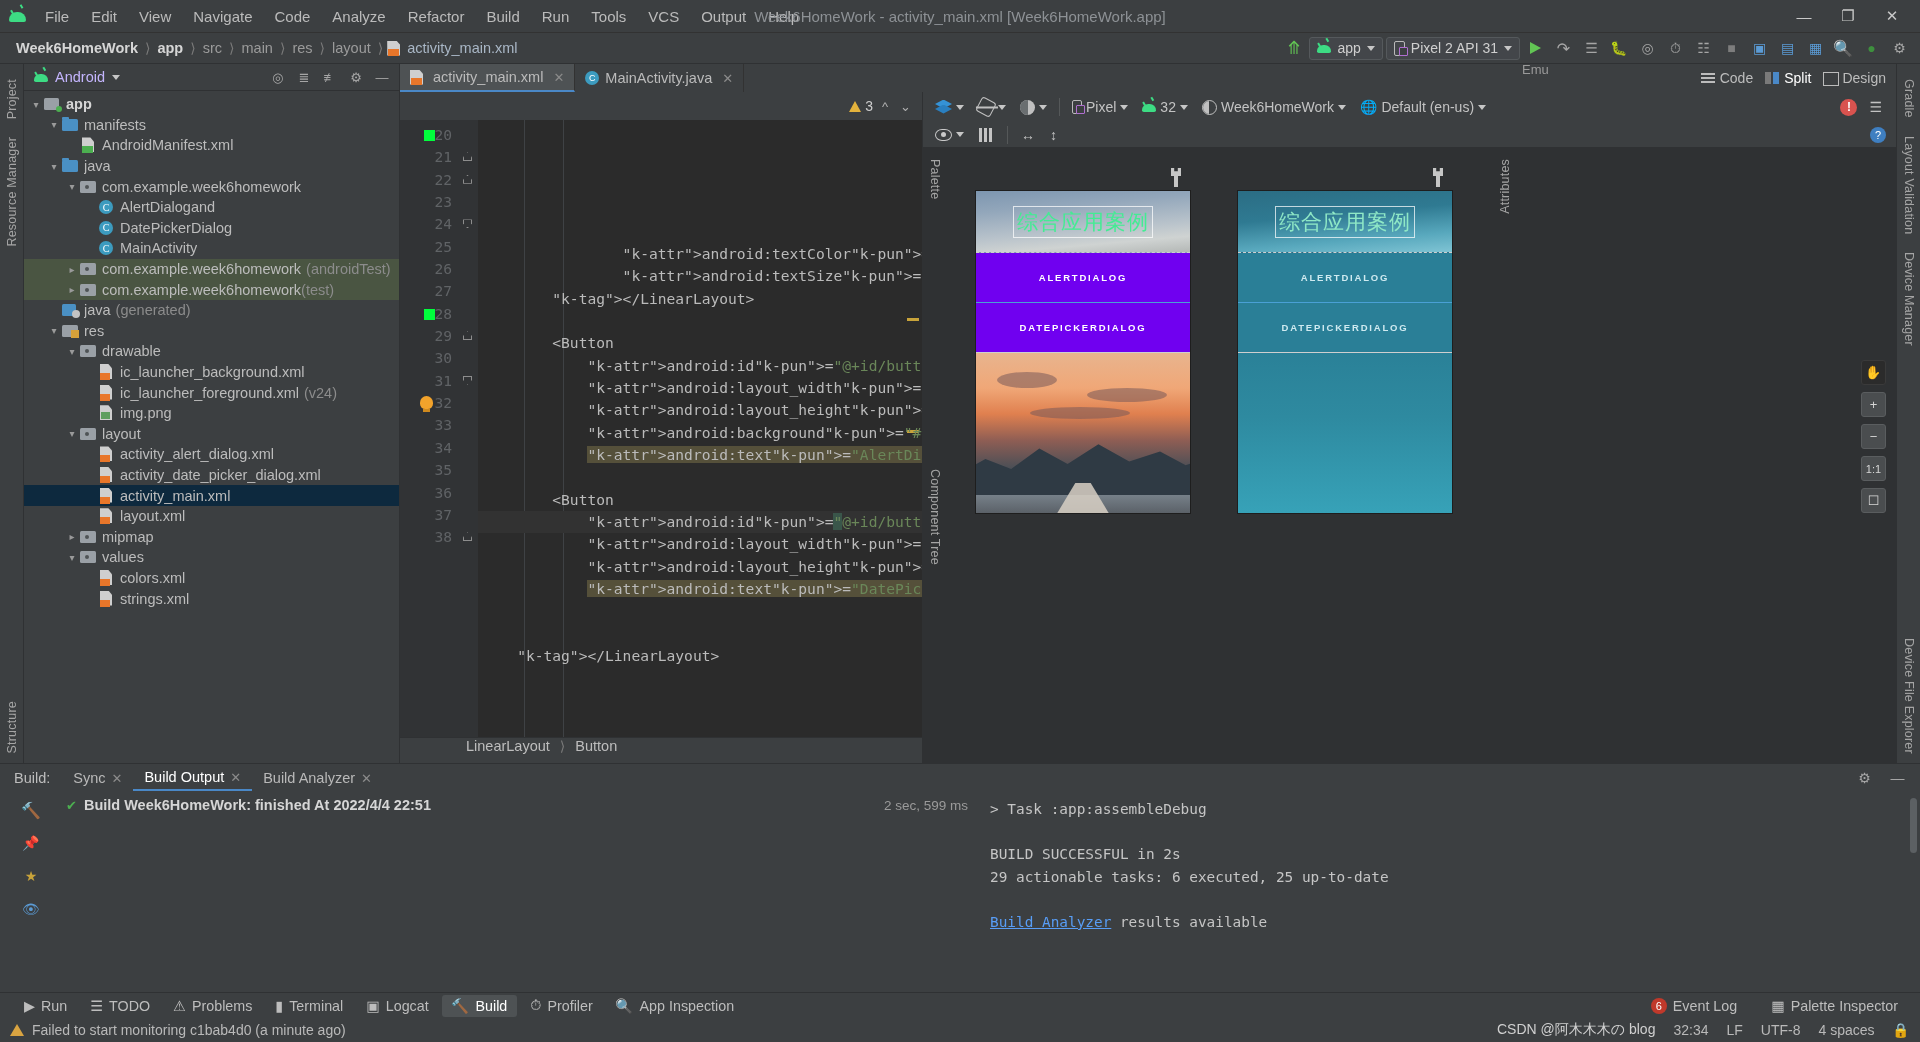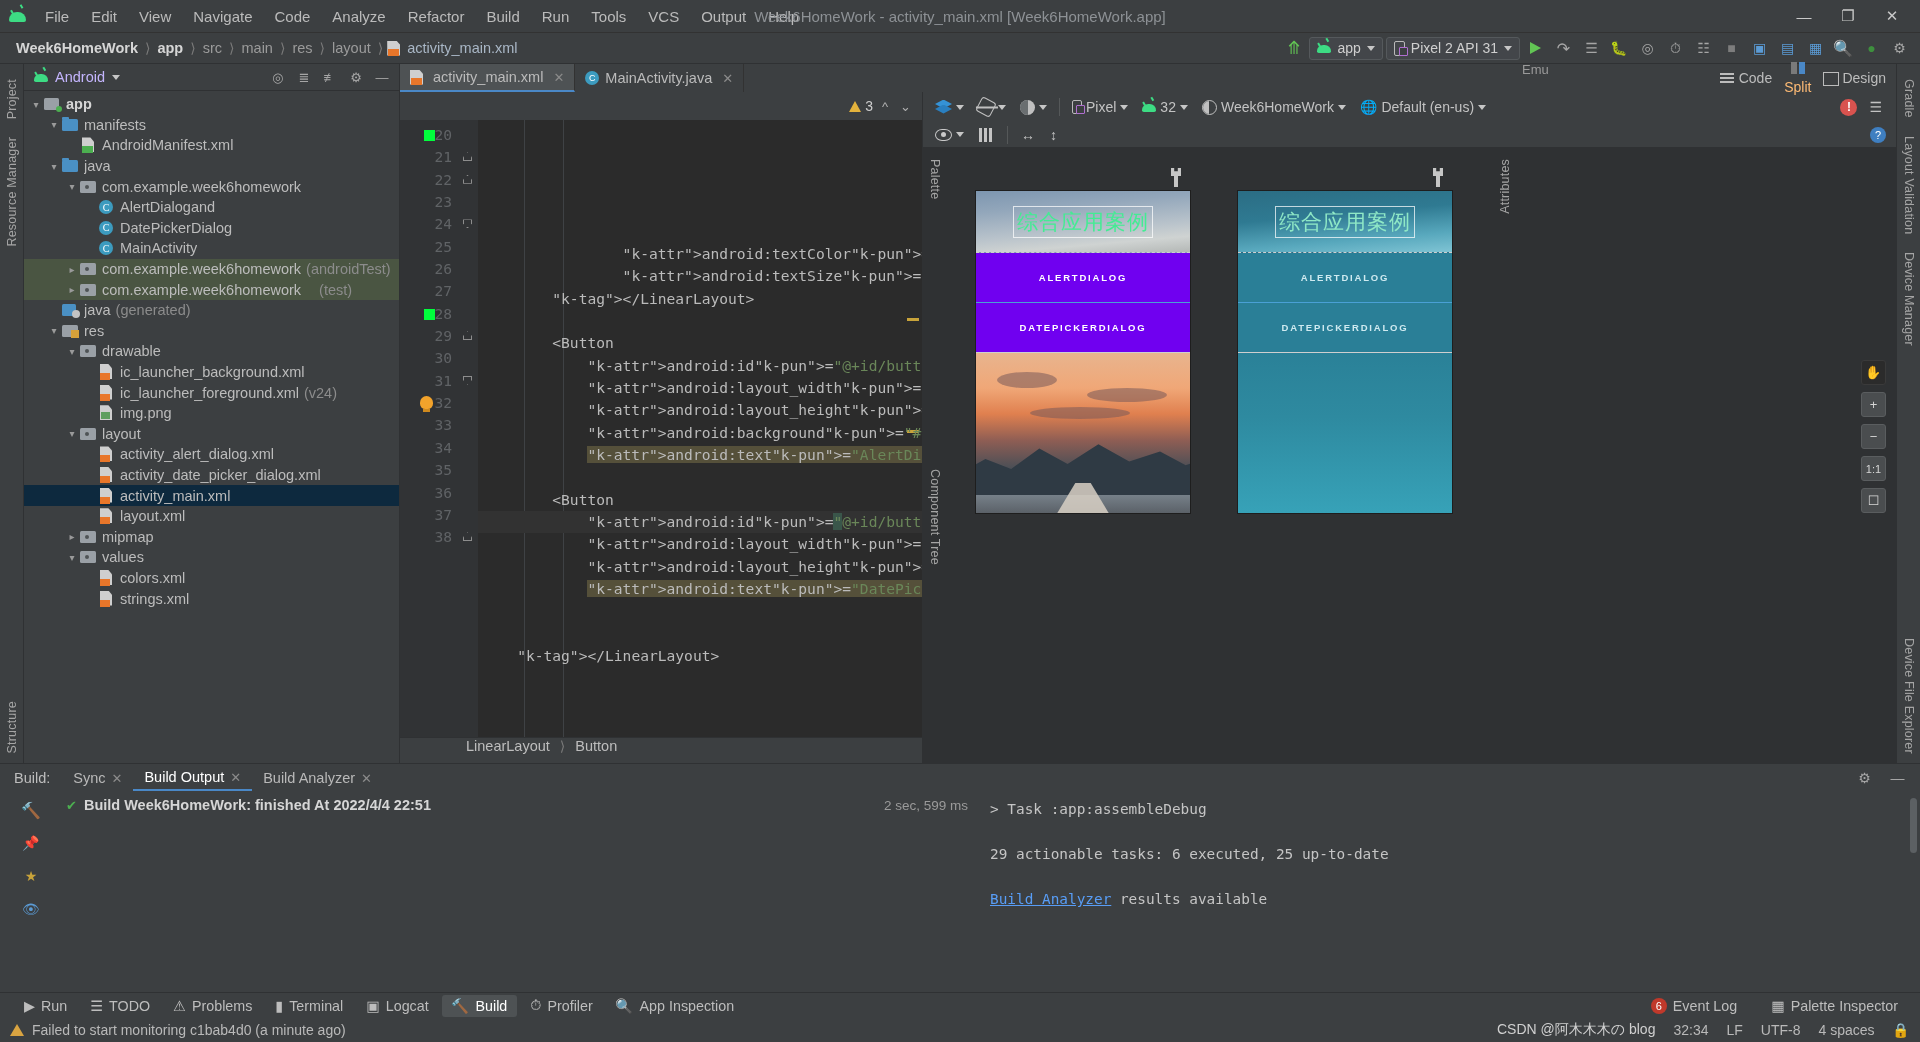--- a/index.html
+++ b/index.html
@@ -109,21 +109,21 @@
 
   
   .editorcol { flex:1; display:flex; flex-direction:column; min-width:0; background:#2b2b2b; }
   .tabsbar { height:28px; background:#3c3f41; display:flex; align-items:stretch; flex:none; position:relative;}
   .etab { display:flex; align-items:center; gap:6px; padding:0 10px; font-size:14.5px; color:#bbbbbb; border-right:1px solid #323232;}
   .etab.active { background:#4e5254; border-bottom:2px solid #4a88c7; }
   .etab .x { color:#8b8b8b; font-size:13px; margin-left:4px;}
   .etab .jico { width:14px;height:14px;border-radius:50%;background:#3c9bbf;color:#fff;font-size:9px;display:flex;align-items:center;justify-content:center;}
   .viewmodes { margin-left:auto; display:flex; align-items:center; gap:12px; padding:0 10px; font-size:14px;}
   .vm { display:flex; align-items:center; gap:5px; color:#bdbdbd;}
-  .vm.on { color:#fdba74;flex-direction:column; }
+  .vm.on { color:#ffffff; }
   .vmico { width:14px; height:12px; display:inline-block; position:relative;}
   .vmico.code:before{content:"";position:absolute;left:0;top:1px;width:14px;height:2px;background:#bcbcbc;box-shadow:0 4px 0 #bcbcbc,0 8px 0 #bcbcbc;}
   .vmico.split:before{content:"";position:absolute;left:0;top:0;width:6px;height:12px;background:#7a7a7a;}
   .vmico.split:after{content:"";position:absolute;right:0;top:0;width:6px;height:12px;background:#4a88c7;}
   .vmico.design:before{content:"";position:absolute;left:0;top:0;width:14px;height:12px;border:1.5px solid #bcbcbc;}
 
   .edsplit { flex:1; display:flex; min-height:0; }
 
   
   .codepane { width:522px; flex:none; background:#2b2b2b; display:flex; flex-direction:column; position:relative;}
@@ -393,21 +393,21 @@
           <div class="trow green" style="padding-left: 40px;">
             <span class="arrow right"></span>
             <span class="ico f-dot"></span>
             <span class="lbl2">com.example.week6homework</span>
             <span class="muted" style="margin-left: 5px;">(androidTest)</span>
           </div>
           <div class="trow green" style="padding-left: 40px;">
             <span class="arrow right"></span>
             <span class="ico f-dot"></span>
             <span class="lbl2">com.example.week6homework</span>
-            <span class="muted" style="margin-left: 18px;">(test)</span>
+            <span class="muted" style="margin-left: 0;">(test)</span>
           </div>
           <div class="trow" style="padding-left: 22px;">
             <span class="arrow "></span>
             <span class="ico f-gen"></span>
             <span class="lbl2">java</span>
             <span class="muted" style="margin-left: 5px;">(generated)</span>
           </div>
           <div class="trow" style="padding-left: 22px;">
             <span class="arrow down"></span>
             <span class="ico f-res"></span>
@@ -710,20 +710,21 @@
       <div class="btree">
         <div class="btreehdr">
           <span class="chk">✔</span>
           <span class="bold">Build Week6HomeWork: finished At 2022/4/4 22:51</span>
           <span class="ts">2 sec, 599 ms</span>
         </div>
       </div>
       <div class="bconsole">
         <div>&gt; Task :app:assembleDebug</div>
         <div>&nbsp;</div>
+        <div>BUILD SUCCESSFUL in 2s</div>
         <div>29 actionable tasks: 6 executed, 25 up-to-date</div>
         <div>&nbsp;</div>
         <div><span class="link">Build Analyzer</span><span> results available</span></div>
         <div class="bcscroll">
             <i></i>
           </div>
       </div>
     </div>
   </div>
 

